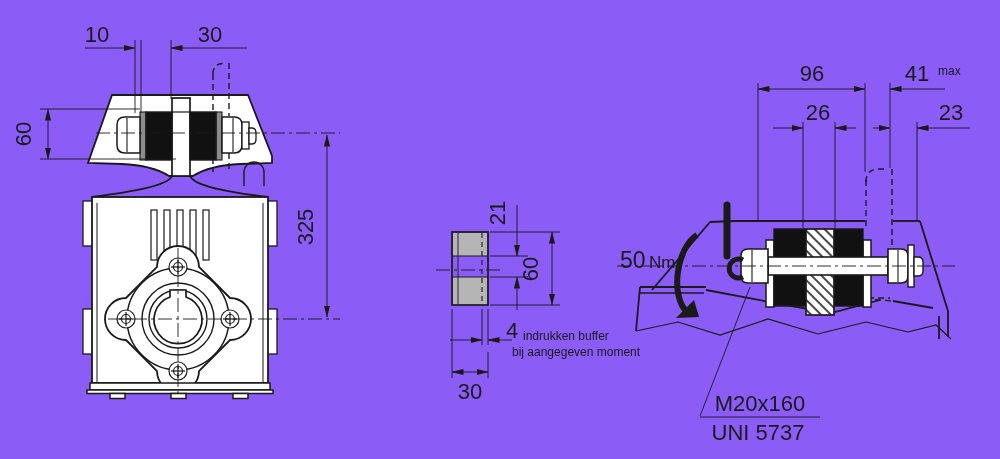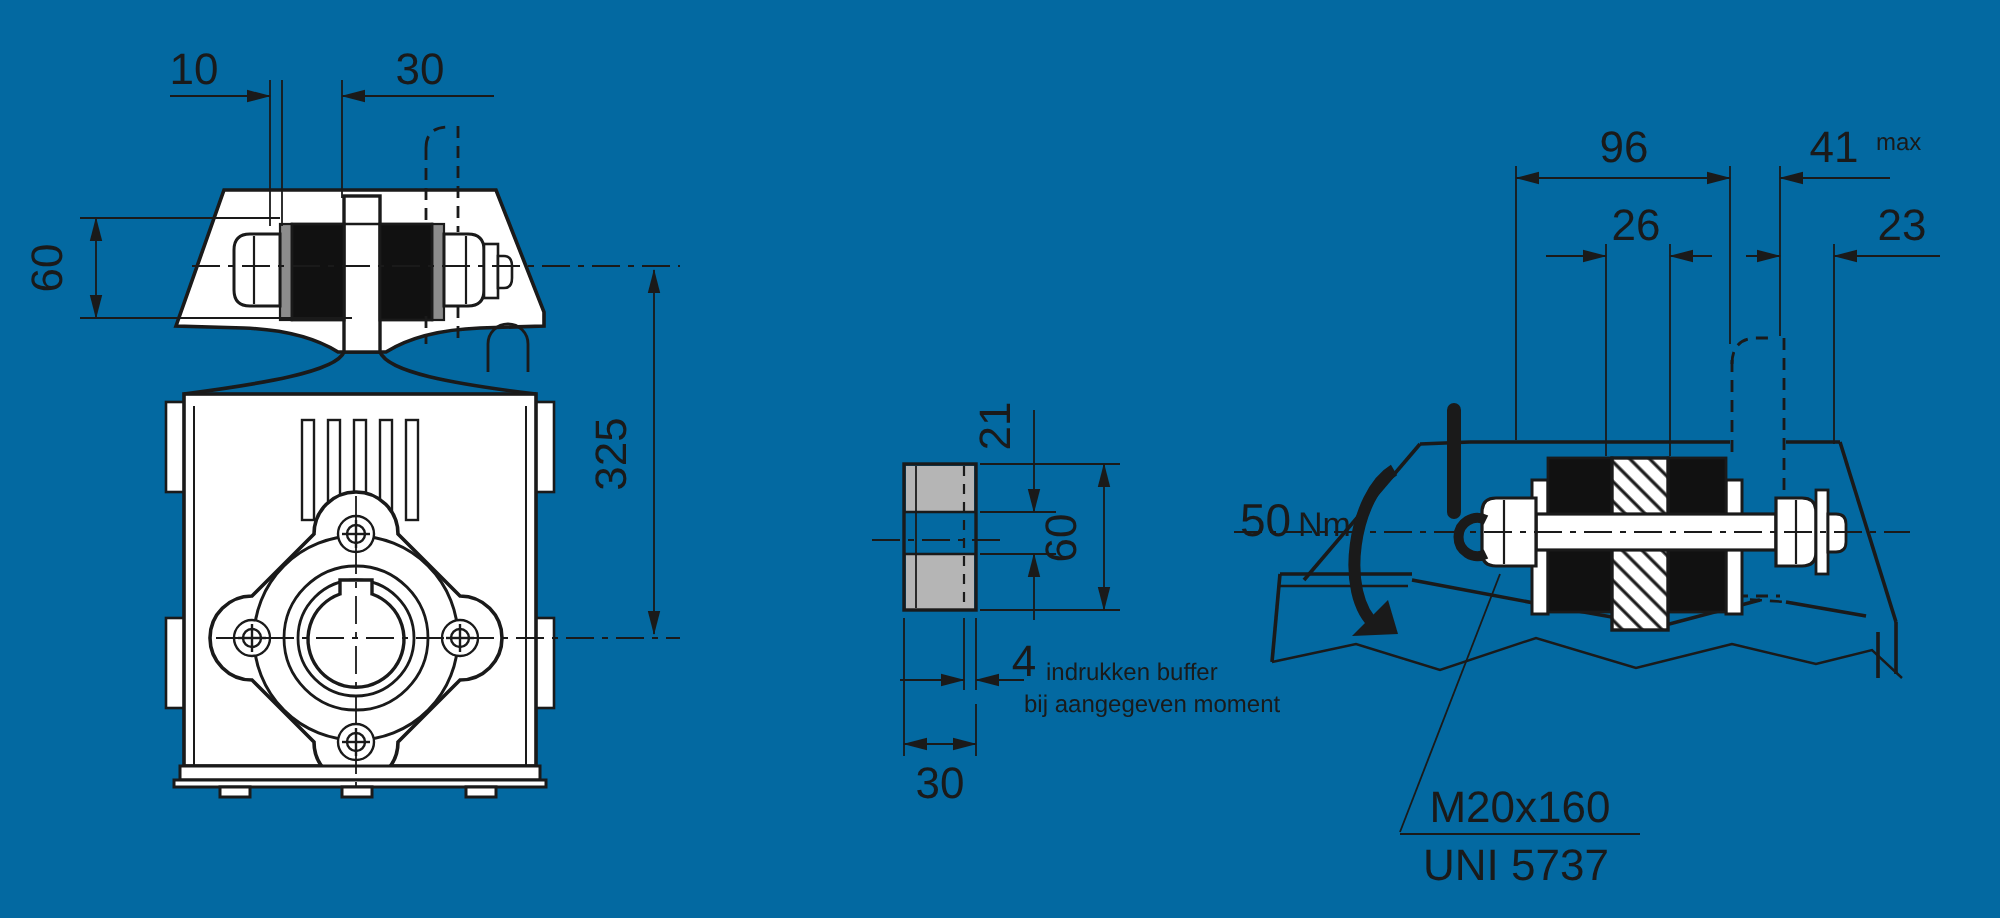--- a/index.html
+++ b/index.html
@@ -1,16 +1,16 @@
 <!DOCTYPE html>
 <html><head>
 <meta charset="utf-8">
 <style>
   html,body{margin:0;padding:0;background:#fff;}
-  .stage{position:relative;width:1000px;height:459px;background:#0369a1;overflow:hidden;
+  .stage{position:relative;width:1000px;height:459px;background:#8b5cf6;overflow:hidden;
          font-family:"Liberation Sans", sans-serif;}
   svg text{fill:#1a1a1a;}
   .dim{font-size:22px;}
   .dim-sm{font-size:12px;}
   .unit{font-size:17px;}
   .torq{font-size:23px;}
   .callout{font-size:22px;}
 </style>
 </head>
 <body>

